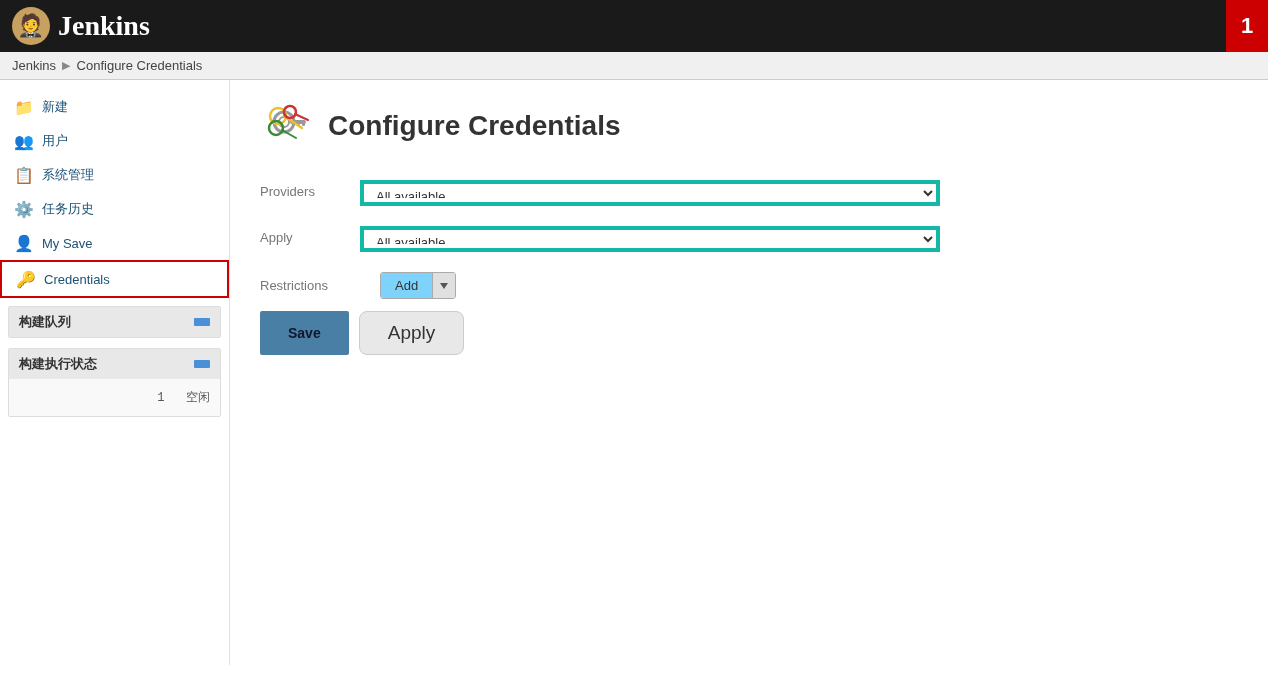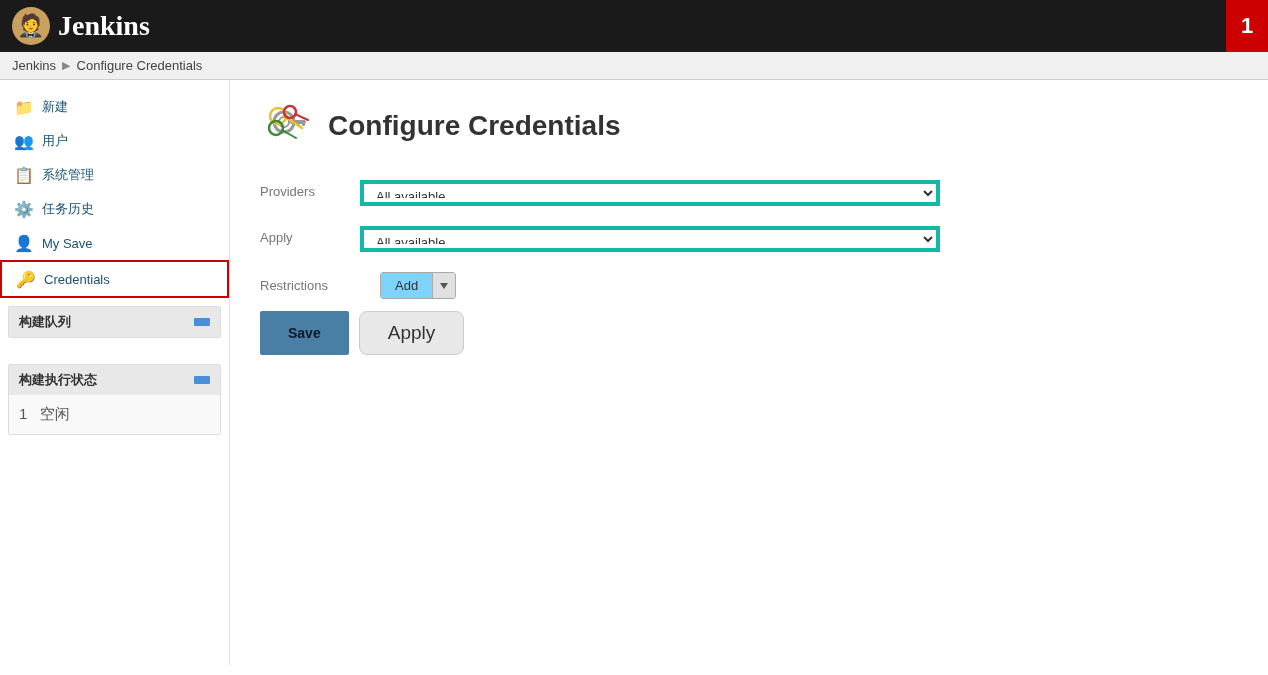--- a/index.html
+++ b/index.html
@@ -121,22 +121,23 @@
       border-radius: 1px;
       cursor: pointer;
     }
     .sidebar-panel-body {
       padding: 8px 10px;
       font-size: 12px;
       color: #555;
     }
     .executor-item {
       padding: 2px 0;
-      font-size: 15px;
+      font-size: 12px;
       color: #555;
+      font-family: Liberation Mono, monospace;
     }
 
     
     .main {
       flex: 1;
       padding: 20px 30px;
     }
     .page-header {
       display: flex;
       align-items: center;
@@ -324,21 +325,21 @@
       <span>Credentials</span>
     </a>
 
     <div class="sidebar-panel">
       <div class="sidebar-panel-header">
         <span>构建队列</span>
         <div class="panel-minimize"></div>
       </div>
     </div>
 
-    <div class="sidebar-panel" style="margin-top:26px;">
+    <div class="sidebar-panel" style="margin-top:10px;text-align:right;">
       <div class="sidebar-panel-header">
         <span>构建执行状态</span>
         <div class="panel-minimize"></div>
       </div>
       <div class="sidebar-panel-body">
         <div class="executor-item">
           <span>1</span>
           &nbsp;
           <span>空闲</span>
         </div>

